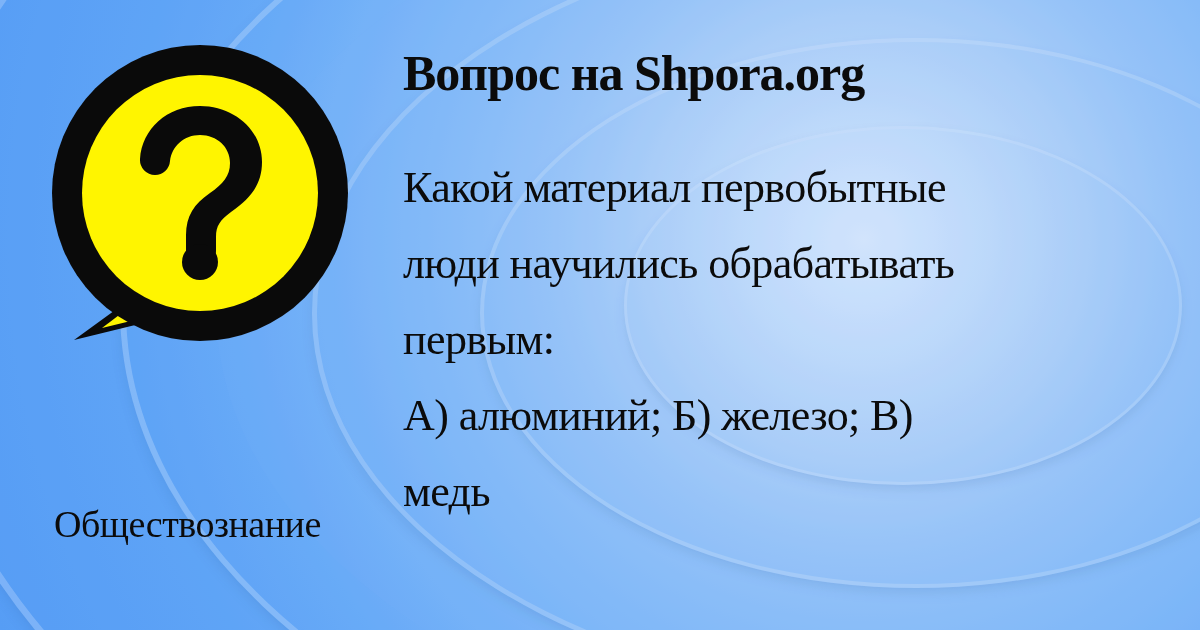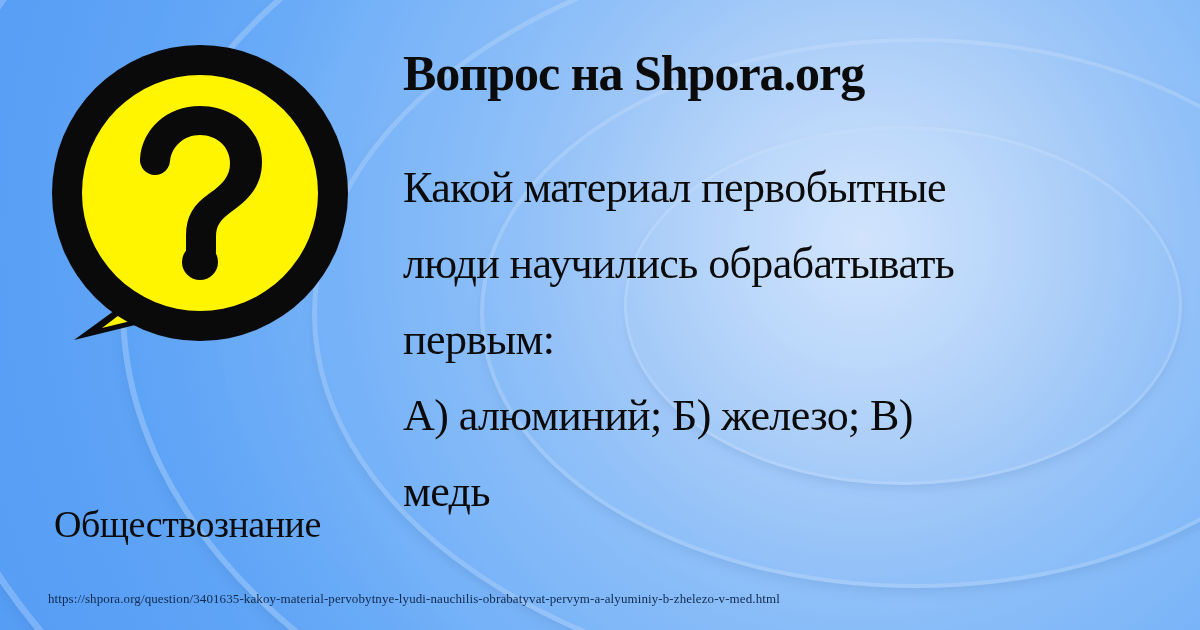--- a/index.html
+++ b/index.html
@@ -190,15 +190,14 @@
   <div id="body">
     <span class="ln">Какой материал первобытные</span>
     <span class="ln">люди научились обрабатывать</span>
     <span class="ln">первым:</span>
     <span class="ln"> А) алюминий; Б) железо; В)</span>
     <span class="ln">медь</span>
   </div>
 
   <div id="subject">Обществознание</div>
 
-  <div id="url">https://shpora.org/question/3401635-kakoy-material-pervobytnye-lyudi-nauchilis-obrabatyvat-pervym-a-alyuminiy-b-zhelezo-v-med.html</div>
 
 </div>
 
 </body></html>

